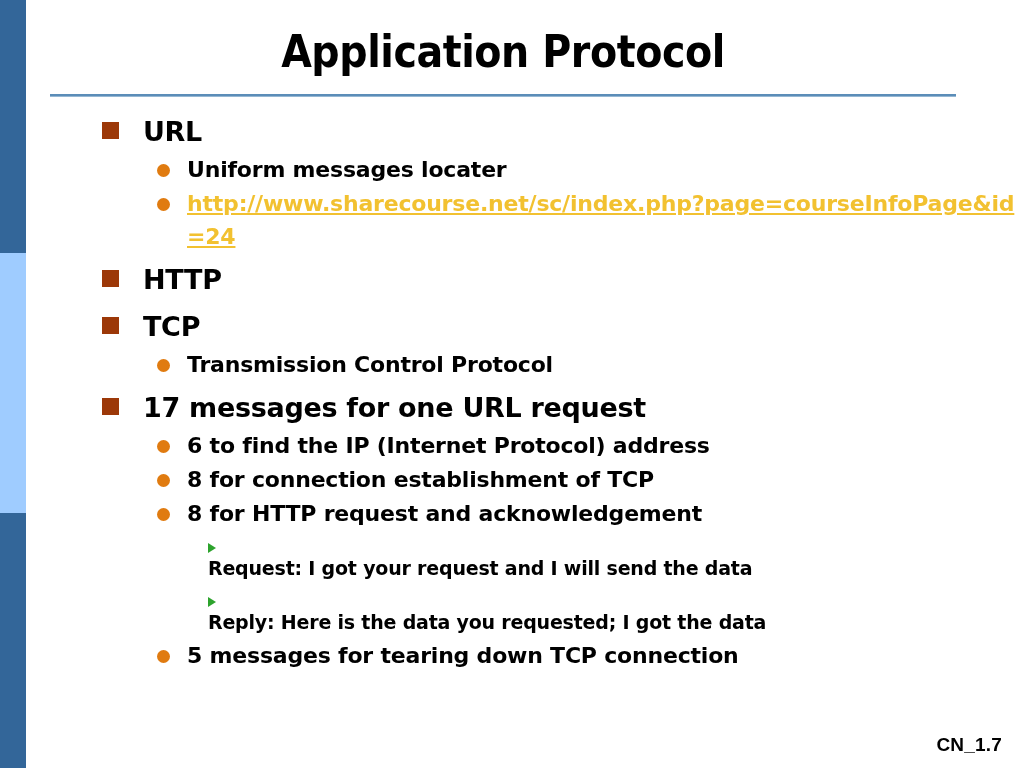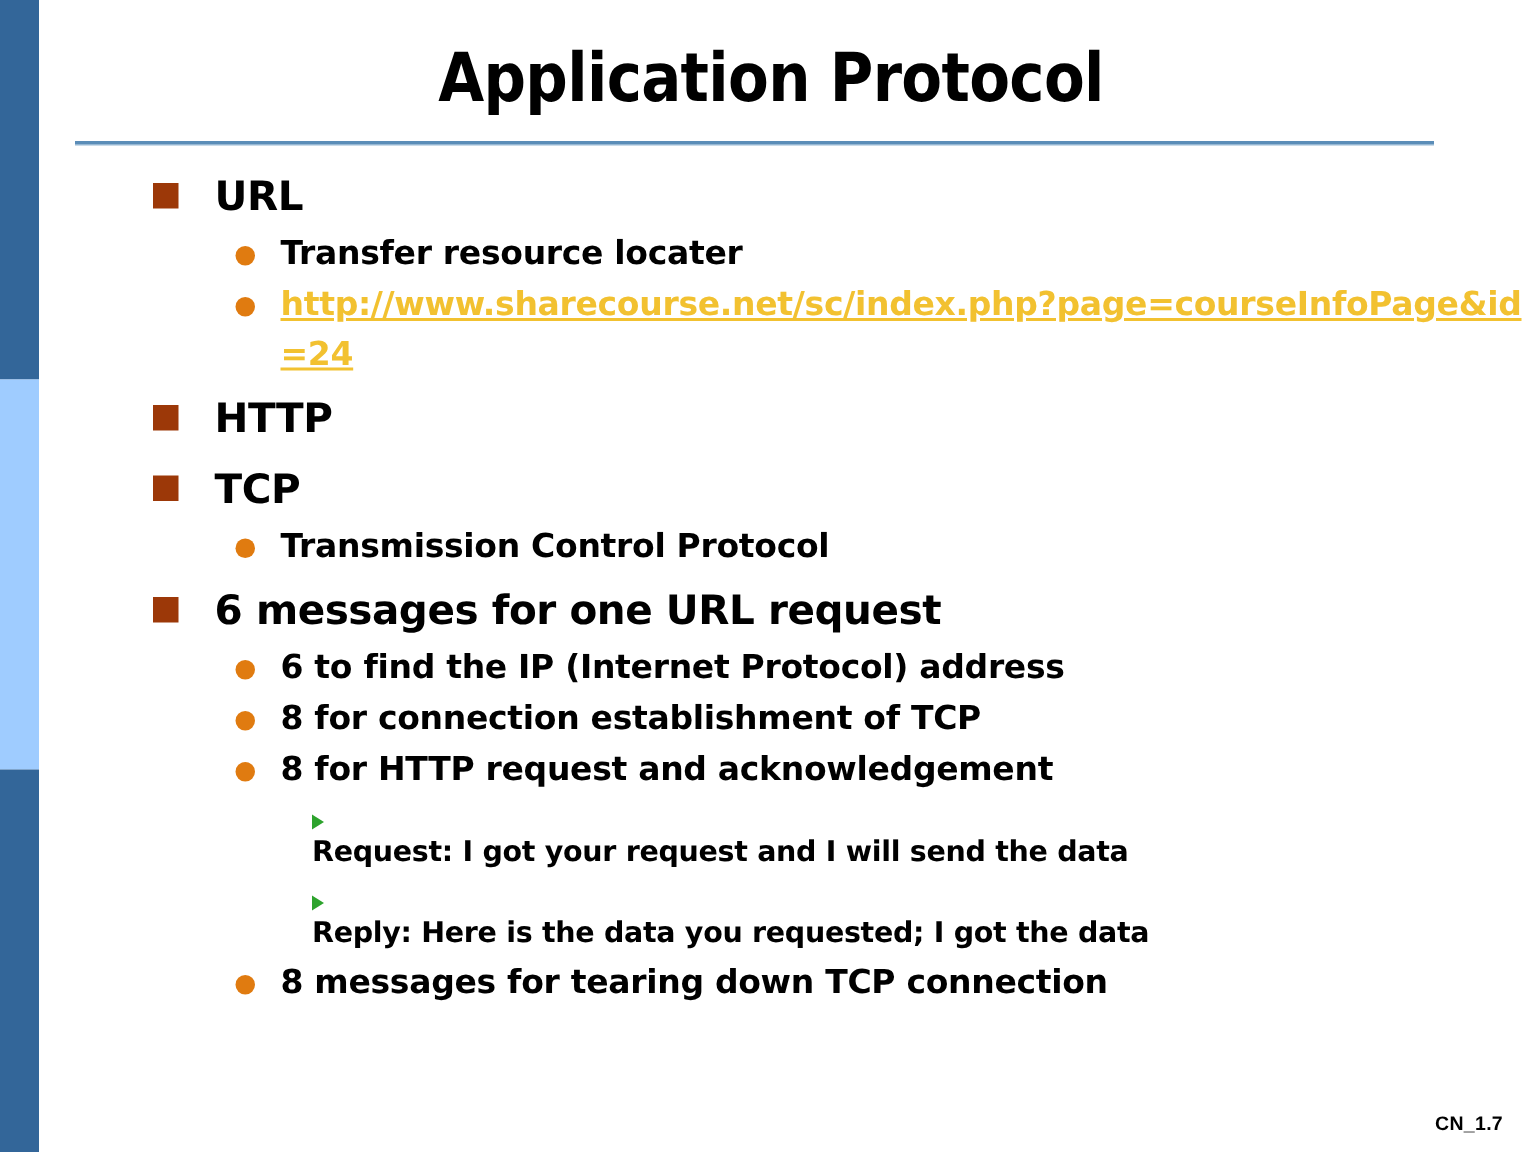--- a/index.html
+++ b/index.html
@@ -29,21 +29,21 @@
     left: 0;
     width: 26px;
   }
   .seg-top    { top: 0;     height: 253px; background: #336699; }
   .seg-mid    { top: 253px; height: 260px; background: #9FCCFF; }
   .seg-bottom { top: 513px; height: 255px; background: #336699; }
 
   
   .title-area {
     position: absolute;
-    left: 61px;
+    left: 50px;
     top: 20px;
     width: 906px;
     height: 78px;
   }
   .slide-title {
     margin: 0;
     text-align: center;
     font-family: "DejaVu Sans", sans-serif;
     font-size: 45px;
     font-weight: bold;
@@ -171,21 +171,21 @@
   }
 
   .gap-sm { height: 6px; }
 
   
   .footer {
     position: absolute;
     right: 22px;
     bottom: 12px;
     font-family: "Liberation Sans", sans-serif;
-    font-size: 13px;
+    font-size: 19px;
     font-weight: bold;
     color: #000000;
     letter-spacing: 0.2px;
   }
 </style>
 </head>
 <body>
 
 <div class="sidebar">
   <div class="sidebar-seg seg-top"></div>
@@ -204,21 +204,21 @@
     <span class="marker">
         <span class="sq"></span>
       </span>
     <span class="txt">URL</span>
   </div>
 
   <div class="row lvl2">
     <span class="marker">
         <span class="dot"></span>
       </span>
-    <span class="txt">Transfer resource locater</span>
+    <span class="txt">Uniform messages locater</span>
   </div>
 
   <div class="row lvl2">
     <span class="marker">
         <span class="dot"></span>
       </span>
     <span class="txt"><a class="linktext" href="#">http://www.sharecourse.net/sc/index.php?page=courseInfoPage&amp;id=24</a></span>
   </div>
 
   <div class="gap-sm"></div>
@@ -246,21 +246,21 @@
       </span>
     <span class="txt">Transmission Control Protocol</span>
   </div>
 
   <div class="gap-sm"></div>
 
   <div class="row lvl1">
     <span class="marker">
         <span class="sq"></span>
       </span>
-    <span class="txt">6 messages for one URL request</span>
+    <span class="txt">17 messages for one URL request</span>
   </div>
 
   <div class="row lvl2">
     <span class="marker">
         <span class="dot"></span>
       </span>
     <span class="txt">6 to find the IP (Internet Protocol) address</span>
   </div>
 
   <div class="row lvl2">
@@ -288,18 +288,18 @@
     <span class="marker">
         <span class="tri"></span>
       </span>
     <span class="txt">Reply: Here is the data you requested; I got the data</span>
   </div>
 
   <div class="row lvl2">
     <span class="marker">
         <span class="dot"></span>
       </span>
-    <span class="txt">8 messages for tearing down TCP connection</span>
+    <span class="txt">5 messages for tearing down TCP connection</span>
   </div>
 
 </div>
 
 <div class="footer">CN_1.7</div>
 
 </body></html>

